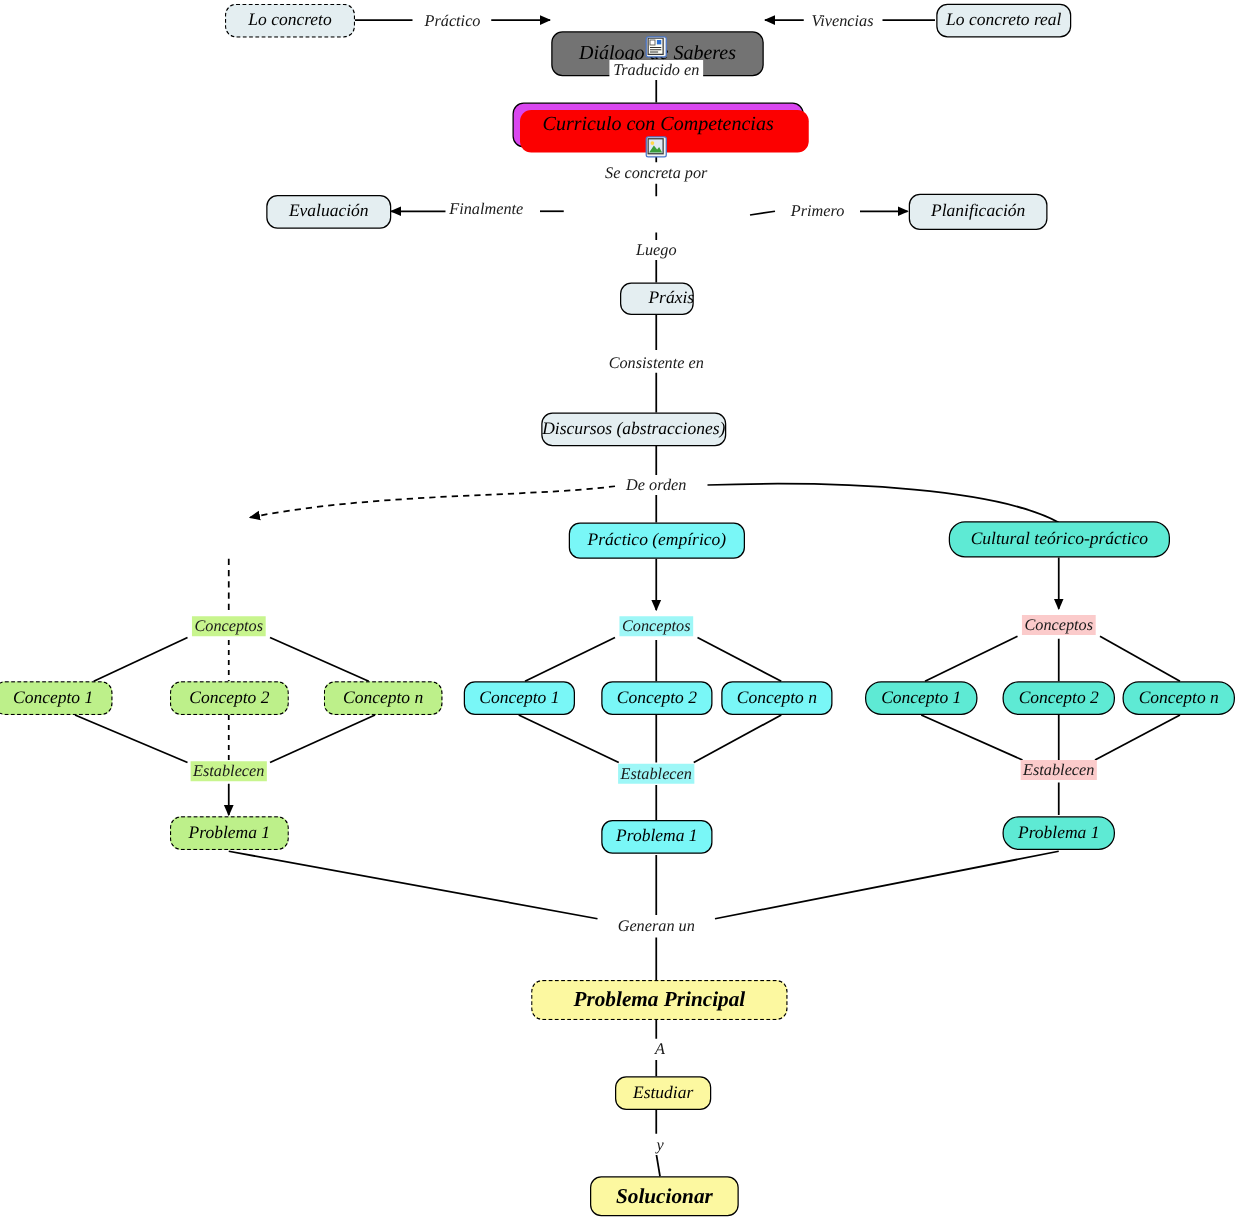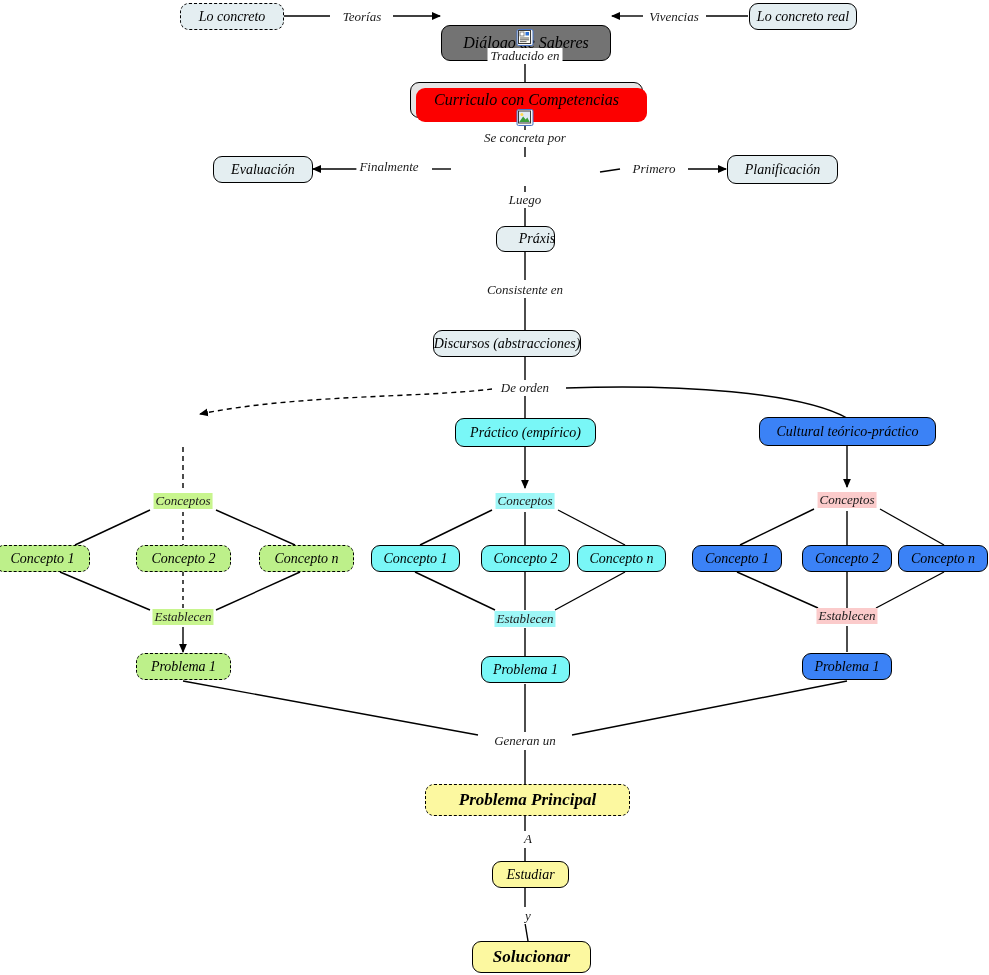--- a/index.html
+++ b/index.html
@@ -39,22 +39,22 @@
     border: 1.4px solid #000000;
     border-radius: 9px;
     background: #e8f0f2;
     white-space: nowrap;
     padding: 0 8px;
   }
   .node.dashed { border-style: dashed; }
   .node.green  { background: #737373; margin-top: 24px; }
   .node.lgreen { background: #bdf08a; }
   .node.cyan   { background: #79f7f7; }
-  .node.pink   { background: #3b82f6; }
-  .node.magenta{ background: #e5e5e5; text-align: right; }
+  .node.pink   { background: #5eead4; border-radius: 13px; }
+  .node.magenta{ background: #d946ef; text-align: right; }
   .node.yellow { background: #fcf8a0; }
   .node.bluegrey { background: #e4eef1; }
 
   .node.big {
     font-size: 16px;
   }
   .node.bold {
     font-weight: bold;
     font-size: 17px;
   }
@@ -296,21 +296,21 @@
   </div>
 
   <div class="node yellow" style="left:492px; top:861px; width:77px; height:27px;">
     <span>Estudiar</span>
   </div>
 
   <div class="node yellow bold" style="left:472px; top:941px; width:119px; height:32px;">
     <span>Solucionar</span>
   </div>
 
-  <div class="linklabel" style="left:362px; top:9px;">Teorías</div>
+  <div class="linklabel" style="left:362px; top:9px;">Práctico</div>
   <div class="linklabel" style="left:674px; top:9px;">Vivencias</div>
   <div class="linklabel" style="left:525px; top:48px;">Traducido en</div>
   <div class="linklabel" style="left:525px; top:130px;">Se concreta por</div>
   <div class="linklabel" style="left:389px; top:159px;">Finalmente</div>
   <div class="linklabel" style="left:654px; top:161px;">Primero</div>
   <div class="linklabel" style="left:525px; top:192px;">Luego</div>
   <div class="linklabel" style="left:525px; top:282px;">Consistente en</div>
   <div class="linklabel" style="left:525px; top:380px;">De orden</div>
 
   <div class="linklabel hl-green" style="left:183px; top:493px;">Conceptos</div>

